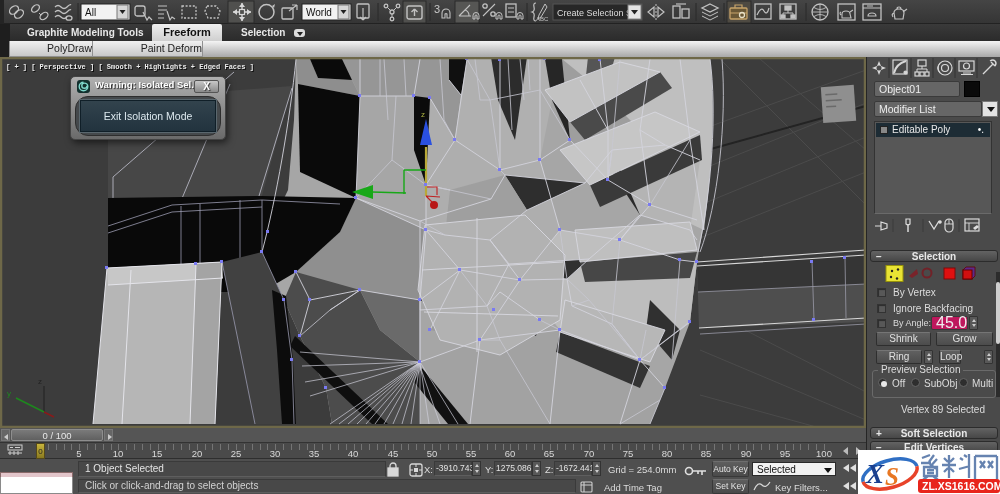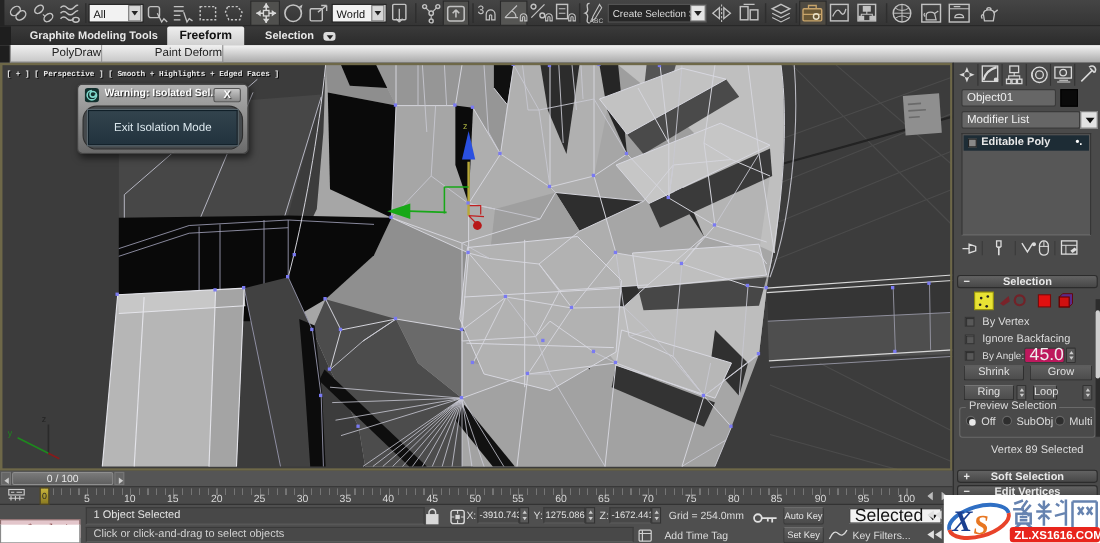--- a/index.html
+++ b/index.html
@@ -606,21 +606,21 @@
     <g transform="translate(114,2)">
           <path d="M2 14L12 4M10 2l4 4M9 1q3-2 5 0t0 5" stroke-width="1.4"></path>
         </g>
   </svg>
   <div class="fld" style="left:7px;top:24px;width:86px;height:16px;">Object01</div>
   <div style="position:absolute;left:97px;top:24px;width:16px;height:16px;background:#0a0a0a;border:1px solid #000;"></div>
   <div class="fld" style="left:7px;top:44px;width:108px;height:16px;">Modifier List</div>
   <div style="position:absolute;left:115px;top:44px;width:16px;height:16px;background:#e2e2e2;border:1px solid #777;"></div>
   <div style="position:absolute;left:119.5px;top:50px;border-left:4px solid transparent;border-right:4px solid transparent;border-top:5px solid #111;"></div>
 
-  <div style="position:absolute;left:7px;top:64px;width:118px;height:93px;background:#575757;border:1px solid #333;border-bottom-color:#6a6a6a;font-weight:bold;">
+  <div style="position:absolute;left:7px;top:64px;width:118px;height:93px;background:#575757;border:1px solid #333;border-bottom-color:#6a6a6a;">
     <div style="position:absolute;left:1px;top:1px;width:114px;height:14px;background:#1d2c35;color:#e8e8e8;font-size:10px;line-height:14px;">
       <span style="display:inline-block;width:8px;height:8px;background:#888;border:1px solid #222;margin:3px 4px 0 4px;vertical-align:top;"></span>Editable Poly
       <span style="position:absolute;right:6px;top:0;color:#fff;">•.</span>
     </div>
   </div>
 
   <svg width="134" height="18" style="position:absolute;left:0;top:160px" fill="none" stroke="#dcdcdc" stroke-width="1.2">
     <path d="M26 2v13M56 2v13M92 2v13" stroke="#3a3a3a" stroke-width="1"></path>
     <g transform="translate(8,3)">
           <path d="M0 6h6M6 2v8l6-2V4z" stroke-width="1.2"></path>
@@ -769,21 +769,21 @@
         <rect x="1" y="2" width="11" height="10" rx="1"></rect>
         <path d="M4 2v10M1 5h11"></path>
       </svg>
   <span class="slbl" style="left:604px;top:23px;">Add Time Tag</span>
 
   <svg width="26" height="18" style="position:absolute;left:684px;top:3px" fill="none" stroke="#e0e0e0" stroke-width="1.6">
         <circle cx="5" cy="9" r="3.5"></circle>
         <path d="M8 9h14m-4 0v4m-4-4v3"></path>
       </svg>
   <div class="sbtn" style="left:712px;top:2px;width:37px;height:16px;line-height:15px;">Auto Key</div>
-  <div style="position:absolute;left:752px;top:3px;width:84px;height:14px;background:#f2f2f2;border:1px solid #2a2a2a;color:#111;font-size:16px;line-height:13px;padding-left:4px;margin-left:20px;">Selected
+  <div style="position:absolute;left:752px;top:3px;width:84px;height:14px;background:#f2f2f2;border:1px solid #2a2a2a;color:#111;font-size:10px;line-height:13px;padding-left:4px;">Selected
     <span style="position:absolute;right:3px;top:4.5px;border-left:4px solid transparent;border-right:4px solid transparent;border-top:5px solid #111;"></span></div>
   <div class="sbtn" style="left:712px;top:20px;width:37px;height:15px;line-height:13px;">Set Key</div>
   <svg width="18" height="15" style="position:absolute;left:753px;top:20px" fill="none" stroke="#d8d8d8" stroke-width="1.2">
         <path d="M1 11q4-9 8-5t8-3"></path>
       </svg>
   <span class="slbl" style="left:775px;top:23px;">Key Filters...</span>
   <svg width="20" height="32" style="position:absolute;left:840px;top:3px" fill="#e0e0e0">
         <path d="M2 2v8M9 2L3 6l6 4zM16 2l-6 4 6 4z"></path>
         <path d="M2 20v8M3 24l6-4v8zM10 24l6-4v8zM17 20v8"></path>
       </svg>

